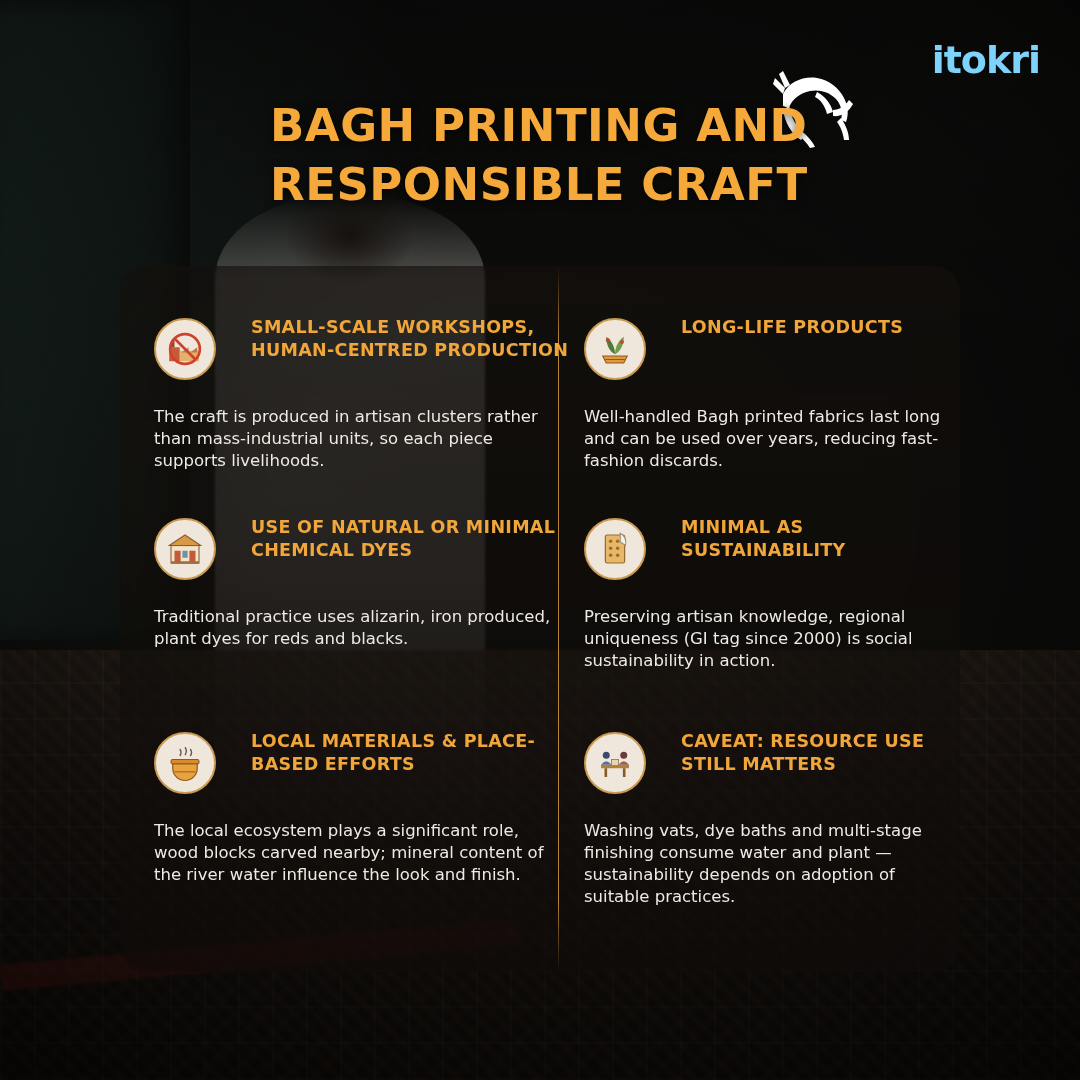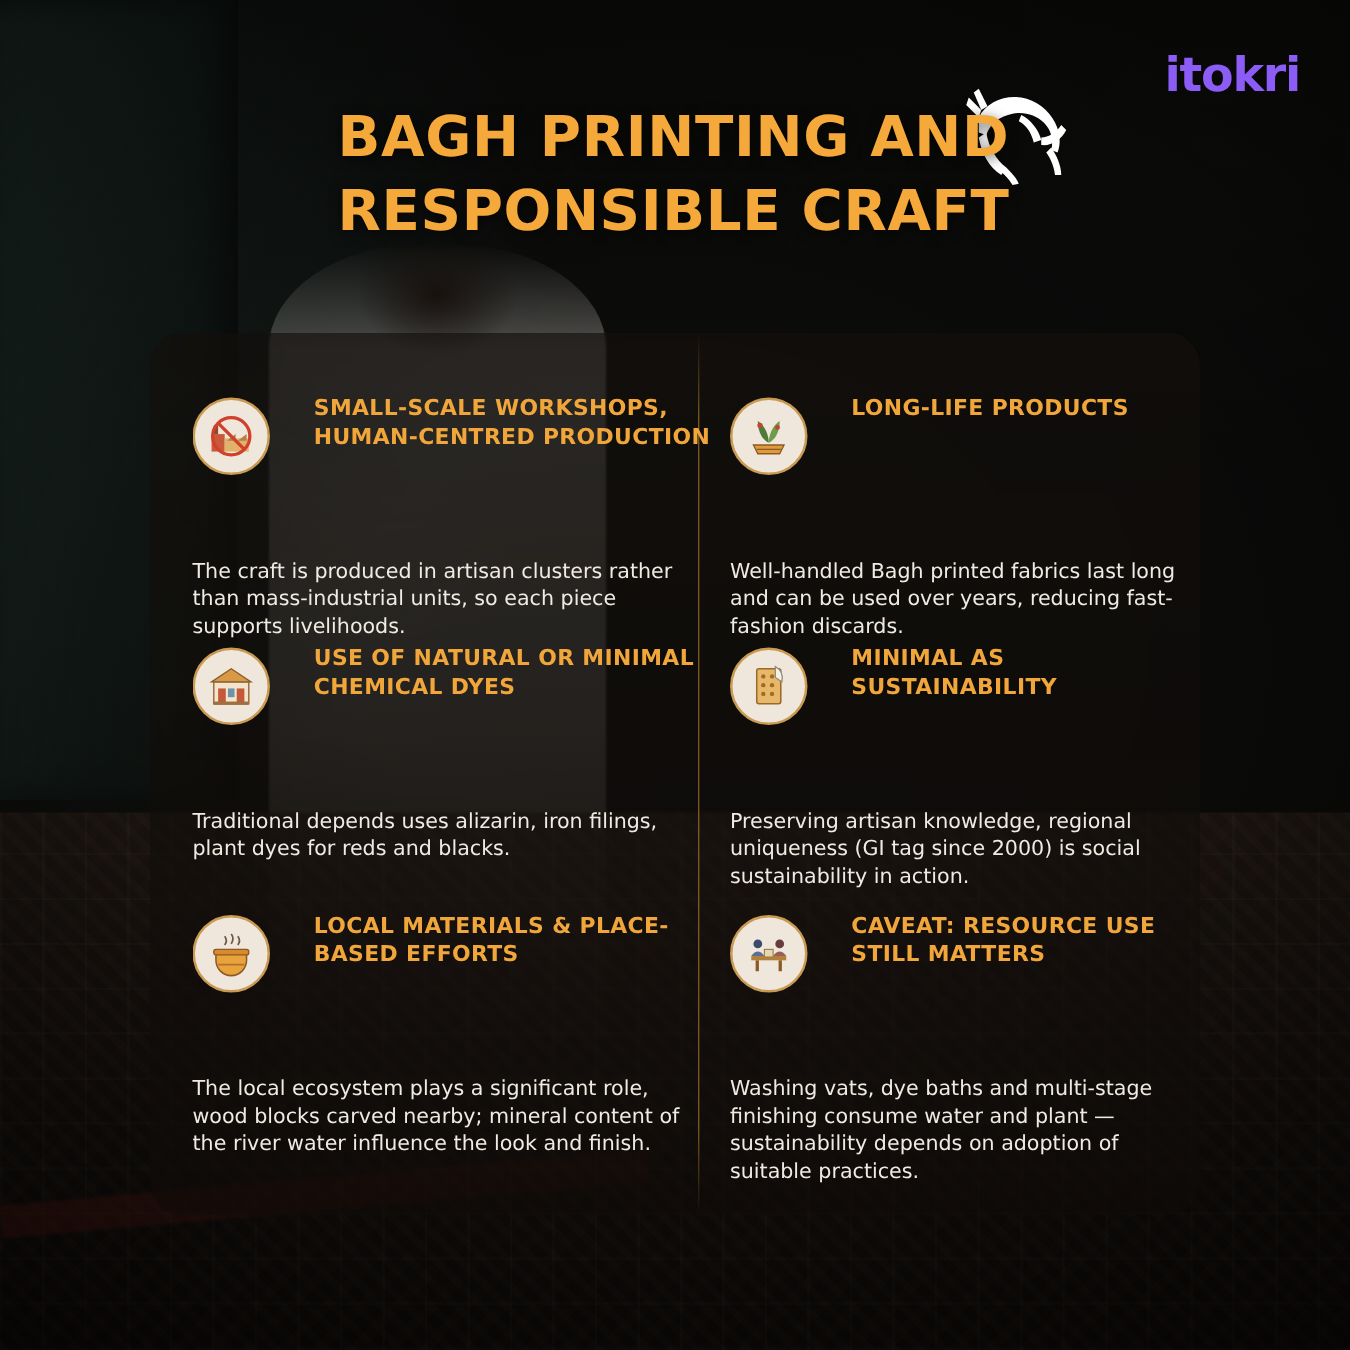--- a/index.html
+++ b/index.html
@@ -71,29 +71,29 @@
   }
   .bg-dark {
     position: absolute; inset: 0;
     background: linear-gradient(180deg, rgba(10,8,6,0.30) 0%, rgba(10,8,6,0.42) 40%, rgba(10,8,6,0.52) 100%);
   }
 
   
   .logo {
     position: absolute; right: 40px; top: 38px;
     font-size: 38px; font-weight: bold; letter-spacing: -1px;
-    color: #8b5cf6;
+    color: #7dd3fc;
     font-family: "DejaVu Sans", sans-serif;
   }
   .deer {
     position: absolute; left: 745px; top: 48px; width: 120px; height: 110px;
   }
 
   .title {
-    position: absolute; left: 270px; top: 80px; width: 620px;
+    position: absolute; left: 270px; top: 96px; width: 620px;
     color: #f5a93a;
     font-size: 45px;
     font-weight: bold;
     line-height: 1.32;
     letter-spacing: 0.5px;
     text-shadow: 0 2px 10px rgba(0,0,0,0.55);
     font-family: "DejaVu Sans", sans-serif;
   }
 
   
@@ -127,21 +127,20 @@
     font-size: 17.5px; font-weight: bold; line-height: 1.30;
     letter-spacing: 0.3px;
     font-family: "DejaVu Sans", sans-serif;
     margin-left: 13px;
   }
   .card-body {
     position: absolute; left: 0; top: 88px;
     color: #efeae2;
     font-size: 16.5px; line-height: 1.33;
     font-family: "DejaVu Sans", sans-serif;
-    margin-top: 40px;
   }
   .col-l .card-head { width: 330px; }
   .col-l .card-body { width: 400px; }
   .col-r .card-head { width: 270px; }
   .col-r .card-body { width: 372px; }
 </style>
 </head>
 <body>
 
 <div id="stage">
@@ -198,21 +197,21 @@
       <svg viewBox="0 0 48 48" width="42" height="42">
         <rect x="8" y="20" width="32" height="20" fill="#f2e4cd" stroke="#9c7040" stroke-width="1.4"></rect>
         <path d="M6 20 L24 8 L42 20 Z" fill="#d99a46" stroke="#8a5c2c" stroke-width="1.2"></path>
         <rect x="12" y="26" width="7" height="14" fill="#c45a3a"></rect>
         <rect x="29" y="26" width="7" height="14" fill="#c45a3a"></rect>
         <rect x="21" y="26" width="6" height="8" fill="#6c93a8"></rect>
         <rect x="8" y="38" width="32" height="3" fill="#9c7040"></rect>
       </svg>
     </div>
     <div class="card-head">USE OF NATURAL OR MINIMAL CHEMICAL DYES</div>
-    <div class="card-body">Traditional depends uses alizarin, iron filings, plant dyes for reds and blacks.</div>
+    <div class="card-body">Traditional practice uses alizarin, iron produced, plant dyes for reds and blacks.</div>
   </div>
 
   <div class="card col-l" style="left:154px; top:732px;">
     <div class="badge">
       <svg viewBox="0 0 48 48" width="42" height="42">
         <path d="M10 24 h28 v6 a14 14 0 0 1 -28 0 z" fill="#e8a33c" stroke="#8a5a24" stroke-width="1.4"></path>
         <rect x="8" y="20" width="32" height="5" rx="2" fill="#d98a2c" stroke="#8a5a24" stroke-width="1.2"></rect>
         <path d="M18 16 q3 -4 0 -8" stroke="#6f584a" stroke-width="1.6" fill="none"></path>
         <path d="M24 15 q3 -5 0 -9" stroke="#6f584a" stroke-width="1.6" fill="none"></path>
         <path d="M30 16 q3 -4 0 -8" stroke="#6f584a" stroke-width="1.6" fill="none"></path>

